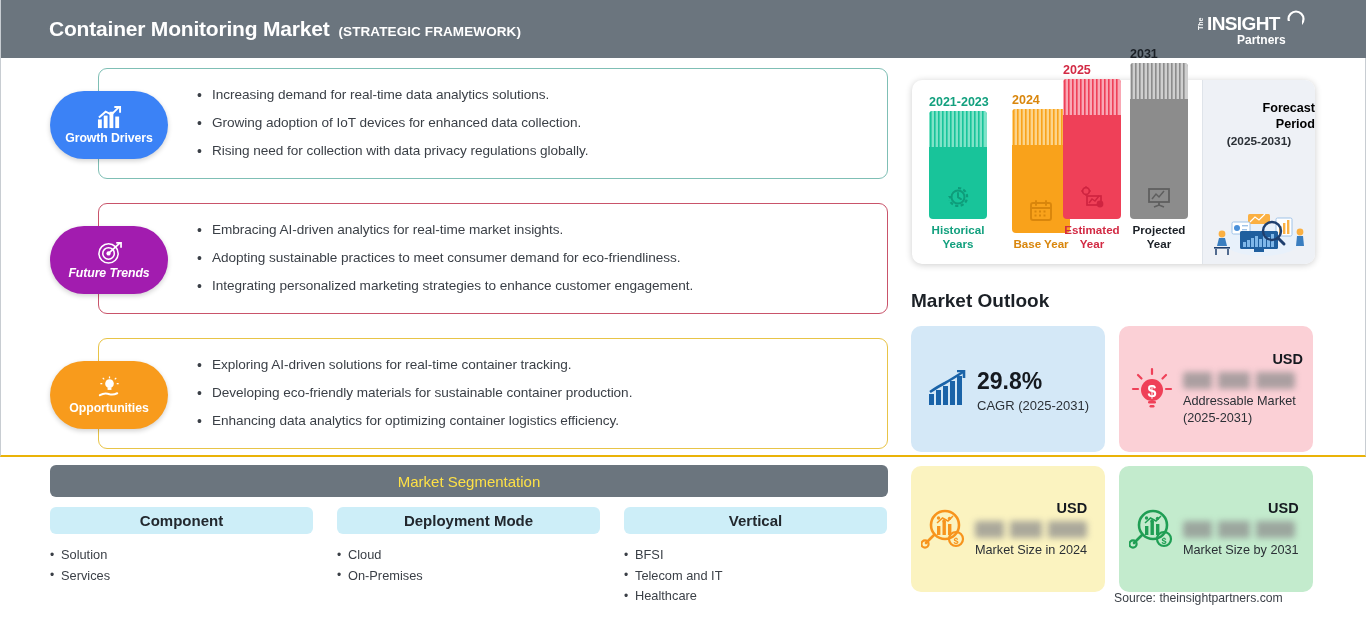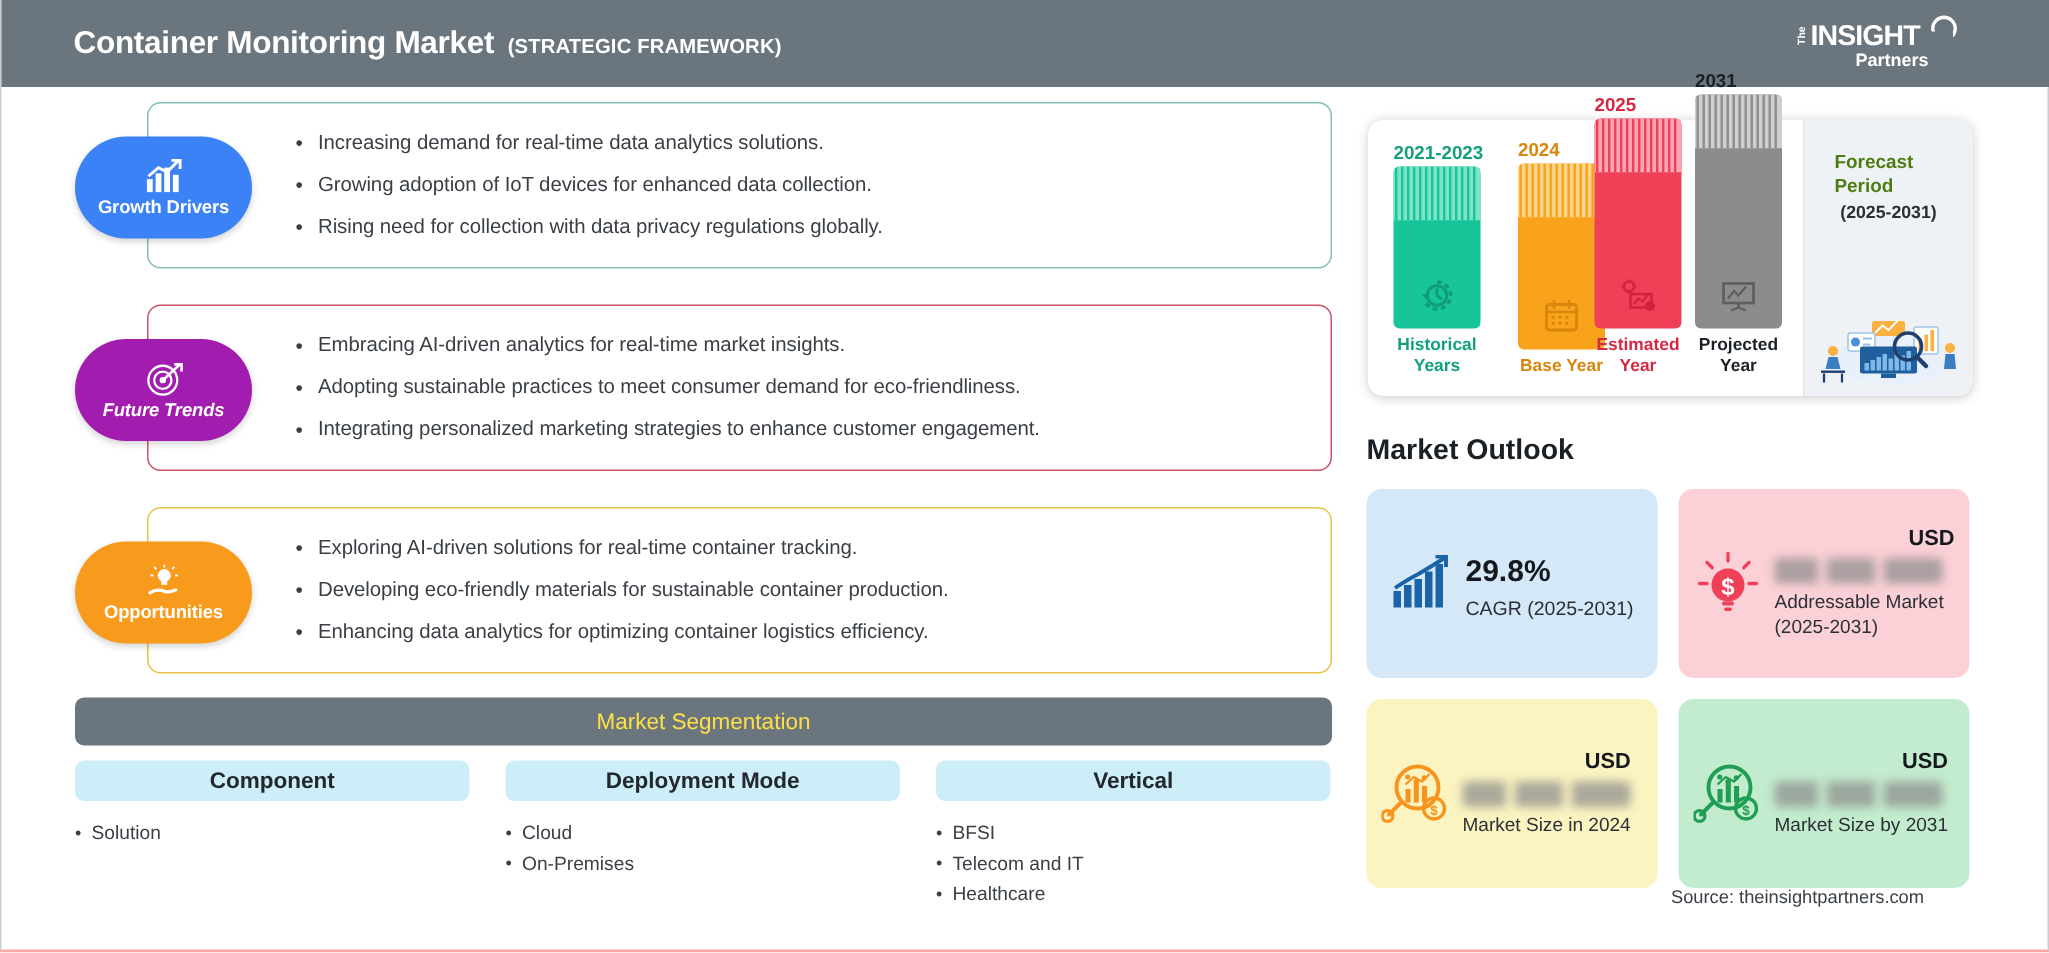--- a/index.html
+++ b/index.html
@@ -4,23 +4,23 @@
 <style>
   * { box-sizing: border-box; margin: 0; padding: 0; }
   html, body {
     width: 1366px; height: 635px;
     font-family: "Liberation Sans", sans-serif;
     background: #ffffff;
     overflow: hidden;
   }
   .page {
     position: relative;
-    width: 1366px; height: 635px;
+    width: 1366px; height: 457px;
     background: #ffffff;
-    border-bottom: 2px solid #fca5a5;
+    border-bottom: 2px solid #eab308;
     border-left: 1px solid #c8cdd2;
     border-right: 1px solid #c8cdd2;
   }
 
   
   .header {
     position: absolute; left: 0; top: 0;
     width: 1366px; height: 58px;
     background: #6b757e;
     display: flex; align-items: center;
@@ -155,22 +155,22 @@
     text-align: center; line-height: 13.5px;
   }
 
   .forecast-panel {
     width: 113px; height: 184px;
     background: #eef1f6; border-radius: 0 10px 10px 0;
     border-left: 1px solid #dfe4ea;
     position: relative;
   }
   .forecast-title {
-    text-align: left; padding-top: 20px;
-    font-size: 12.6px; font-weight: bold; color: #4d7c0f; line-height: 16px; padding-left: 20px;
+    text-align: right; padding-top: 20px;
+    font-size: 12.6px; font-weight: bold; color: #000000; line-height: 16px; padding-left: 20px;
   }
   .forecast-sub {
     text-align: center; margin-top: 2px;
     font-size: 11.8px; font-weight: bold; color: #2b3036;
   }
   .forecast-illus {
     position: absolute; bottom: 6px; left: 5px;
     width: 103px; height: 60px;
   }
 
@@ -189,21 +189,21 @@
     display: flex; align-items: center; padding: 0 10px;
     gap: 8px;
   }
   .card.cagr  { background: #d4e8f7; justify-content: center; }
   .card.tam   { background: #fbd0d6; }
   .card.size24{ background: #fbf3c0; }
   .card.size31{ background: #c3ebcd; }
 
   .card-icon { flex: 0 0 auto; }
   .card-text { display: flex; flex-direction: column; }
-  .cagr-value { font-size: 20px; font-weight: bold; color: #15191f; line-height: 30px; }
+  .cagr-value { font-size: 23px; font-weight: bold; color: #15191f; line-height: 30px; }
   .cagr-label { font-size: 13px; color: #2b3036; margin-top: 2px; }
   .usd { font-size: 14.5px; font-weight: bold; color: #15191f; text-align: right; }
   .blurred {
     height: 17px; width: 112px; margin: 5px 0 4px 0;
     background: linear-gradient(90deg,#8d8d8d 0 26%,transparent 26% 31%,#8d8d8d 31% 60%,transparent 60% 65%,#8d8d8d 65% 100%);
     filter: blur(3.2px); opacity: 0.72; border-radius: 3px;
   }
   .card-caption { font-size: 12.7px; color: #2b3036; line-height: 17px; }
 
   .source {
@@ -303,20 +303,21 @@
         <span class="seg-header-label">Market Segmentation</span>
       </div>
       <div class="seg-cols">
 
         <div class="seg-col">
           <div class="seg-col-head">
             <span>Component</span>
           </div>
           <ul class="seg-list">
             <li>Solution</li>
+            <li>Services</li>
           </ul>
         </div>
 
         <div class="seg-col">
           <div class="seg-col-head">
             <span>Deployment Mode</span>
           </div>
           <ul class="seg-list">
             <li>Cloud</li>
             <li>On-Premises</li>

